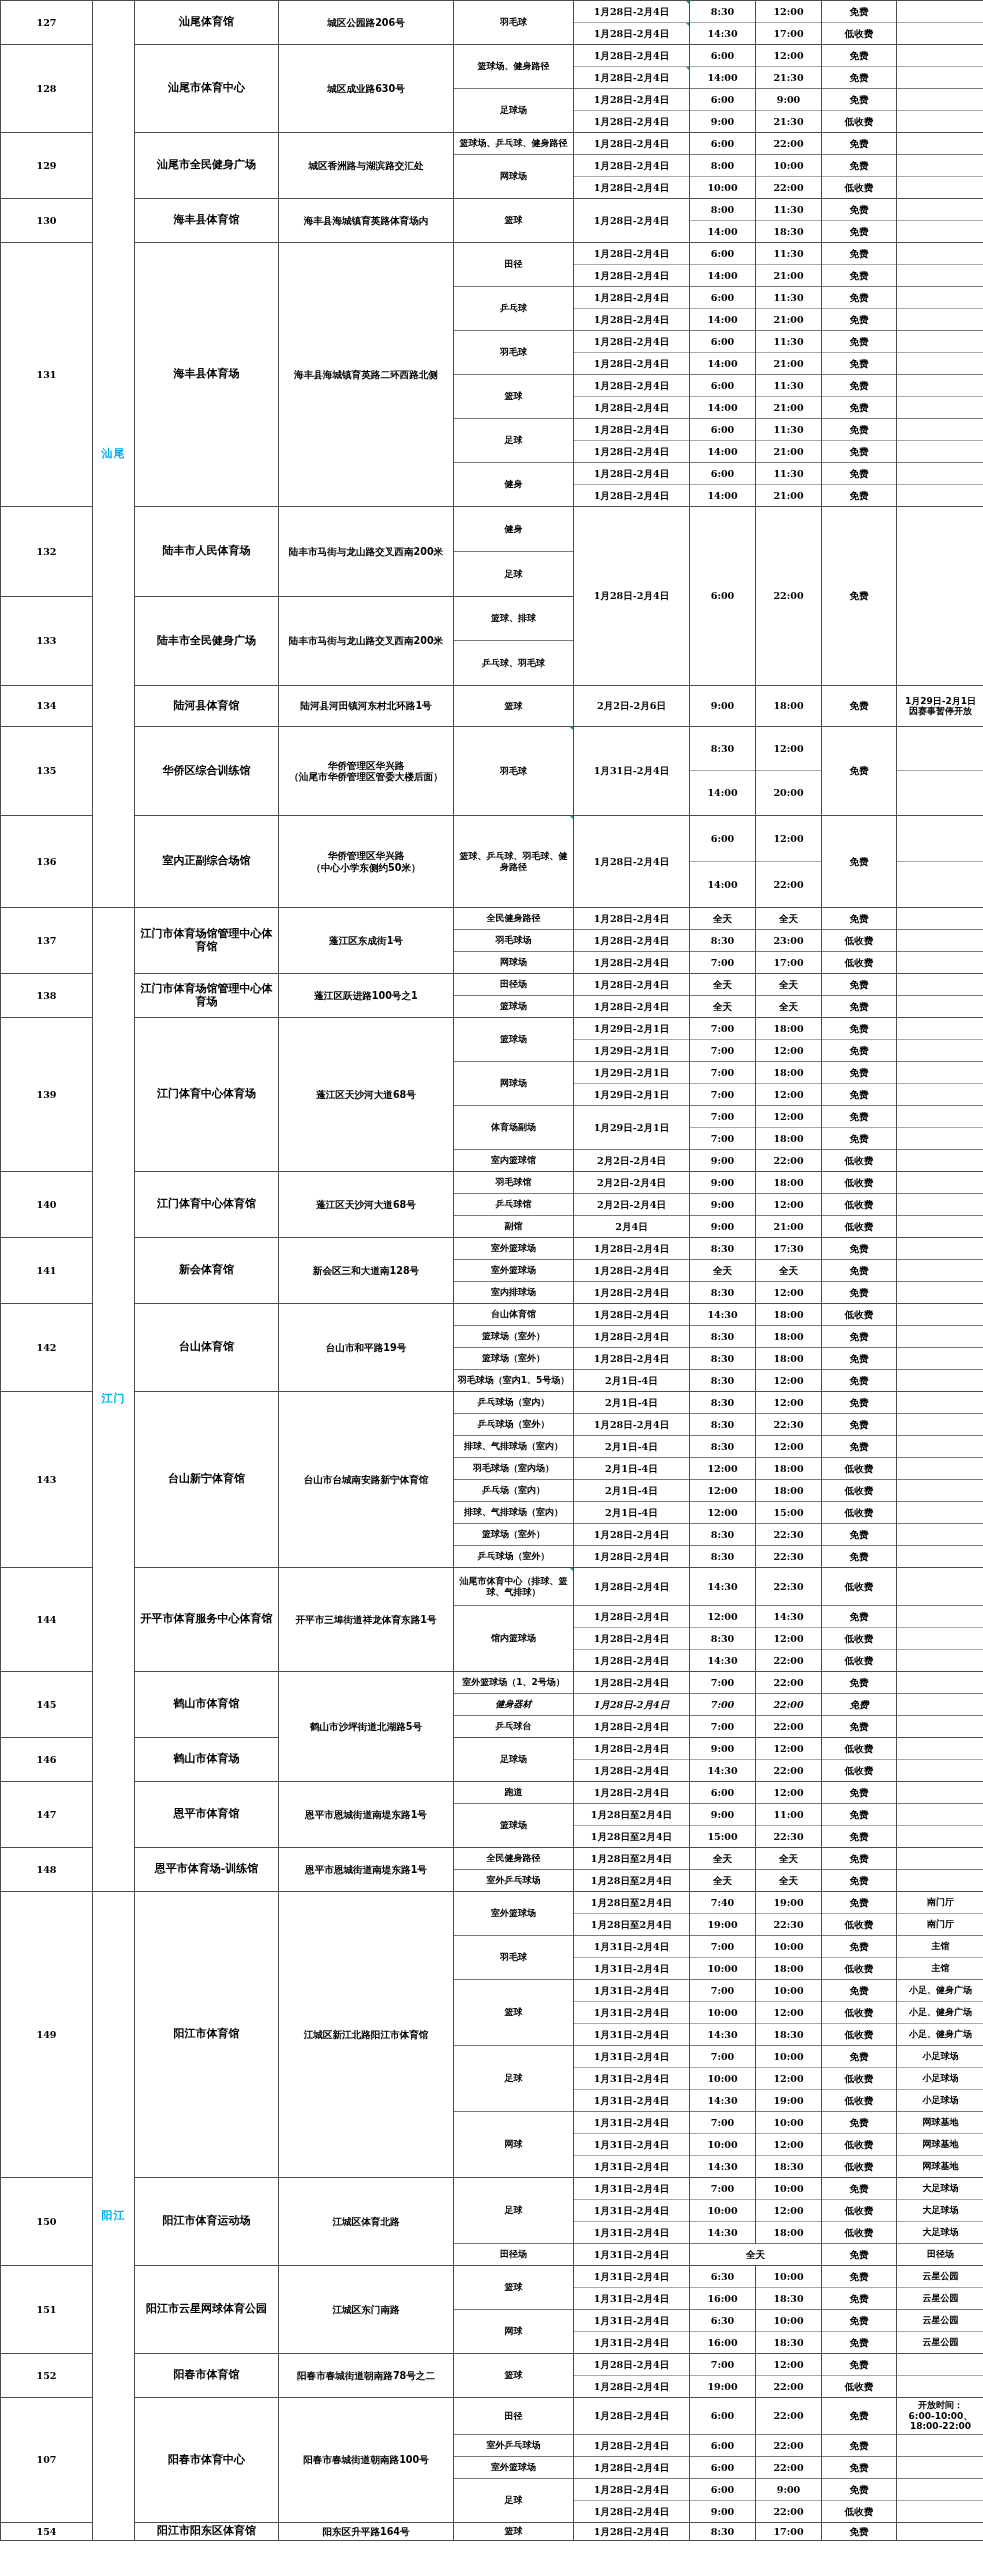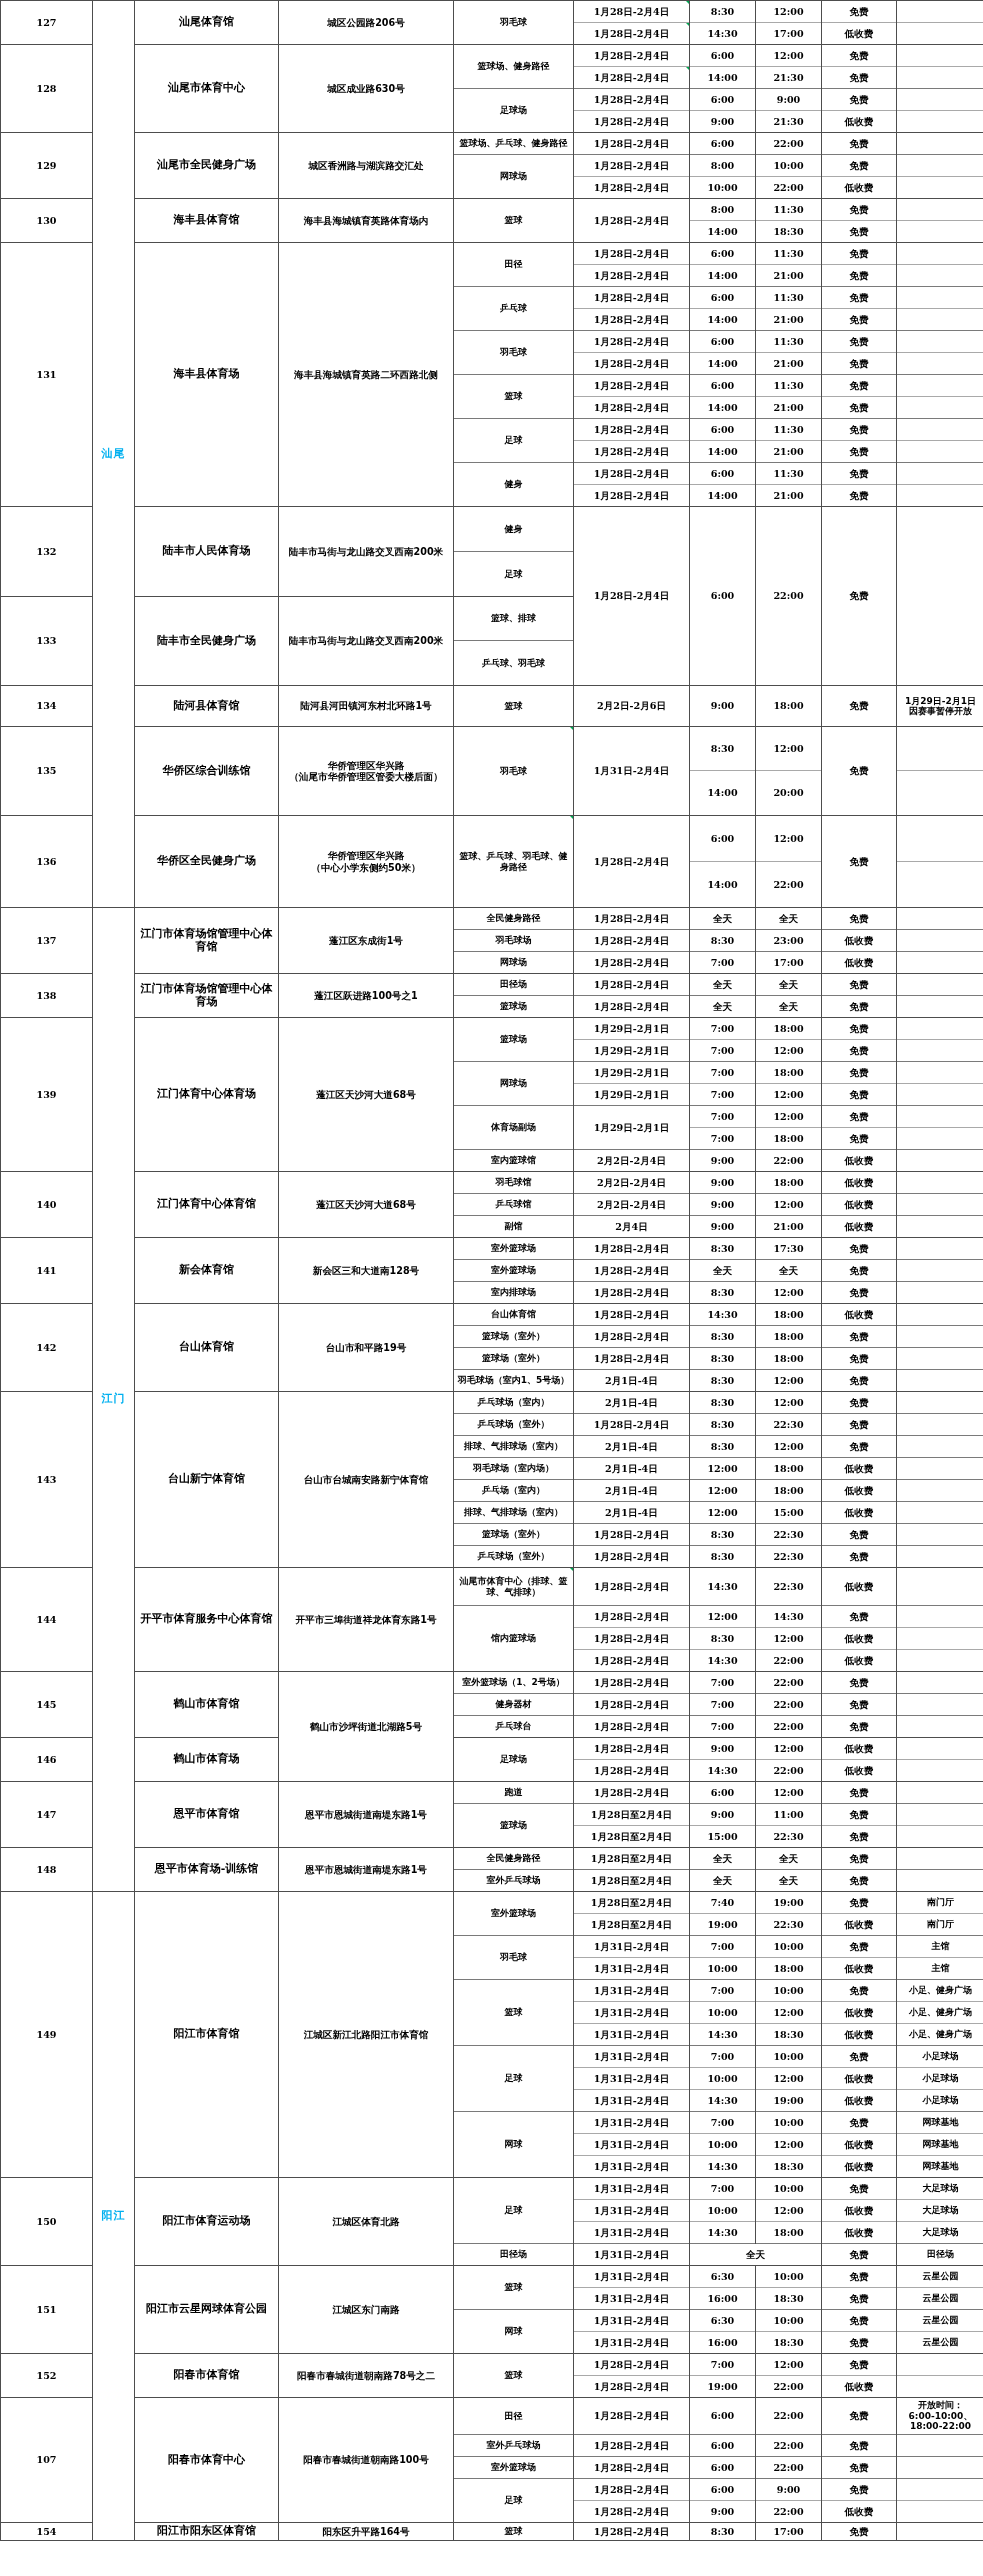--- a/index.html
+++ b/index.html
@@ -292,21 +292,21 @@
           <td class="c-fee bt-v" rowspan="2">免费</td>
           <td class="c-remark bt-v"></td>
         </tr>
         <tr style="height: 45px;">
           <td class="c-time bt-s">14:00</td>
           <td class="c-time bt-s">20:00</td>
           <td class="c-remark bt-s"></td>
         </tr>
         <tr style="height: 46px;">
           <td class="c-no bt-v" rowspan="2">136</td>
-          <td class="c-venue bt-v" rowspan="2">华侨区全民健身广场</td>
+          <td class="c-venue bt-v" rowspan="2">室内正副综合场馆</td>
           <td class="c-addr bt-v" rowspan="2">华侨管理区华兴路
 （中心小学东侧约50米）</td>
           <td class="c-fac bt-v mk" rowspan="2">篮球、乒乓球、羽毛球、健身路径</td>
           <td class="c-date bt-v" rowspan="2">1月28日-2月4日</td>
           <td class="c-time bt-v">6:00</td>
           <td class="c-time bt-v">12:00</td>
           <td class="c-fee bt-v" rowspan="2">免费</td>
           <td class="c-remark bt-v"></td>
         </tr>
         <tr style="height: 46px;">
@@ -609,21 +609,21 @@
           <td class="c-no bt-v" rowspan="3">145</td>
           <td class="c-venue bt-v" rowspan="3">鹤山市体育馆</td>
           <td class="c-addr bt-v" rowspan="5">鹤山市沙坪街道北湖路5号</td>
           <td class="c-fac bt-v">室外篮球场（1、2号场）</td>
           <td class="c-date bt-v">1月28日-2月4日</td>
           <td class="c-time bt-v">7:00</td>
           <td class="c-time bt-v">22:00</td>
           <td class="c-fee bt-v">免费</td>
           <td class="c-remark bt-v"></td>
         </tr>
-        <tr style="height: 22px;">
+        <tr style="height: 22px; font-style: italic;">
           <td class="c-fac bt-g">健身器材</td>
           <td class="c-date bt-g">1月28日-2月4日</td>
           <td class="c-time bt-g">7:00</td>
           <td class="c-time bt-g">22:00</td>
           <td class="c-fee bt-g">免费</td>
           <td class="c-remark bt-g"></td>
         </tr>
         <tr style="height: 22px; margin-left: 36px;">
           <td class="c-fac bt-g">乒乓球台</td>
           <td class="c-date bt-g">1月28日-2月4日</td>

